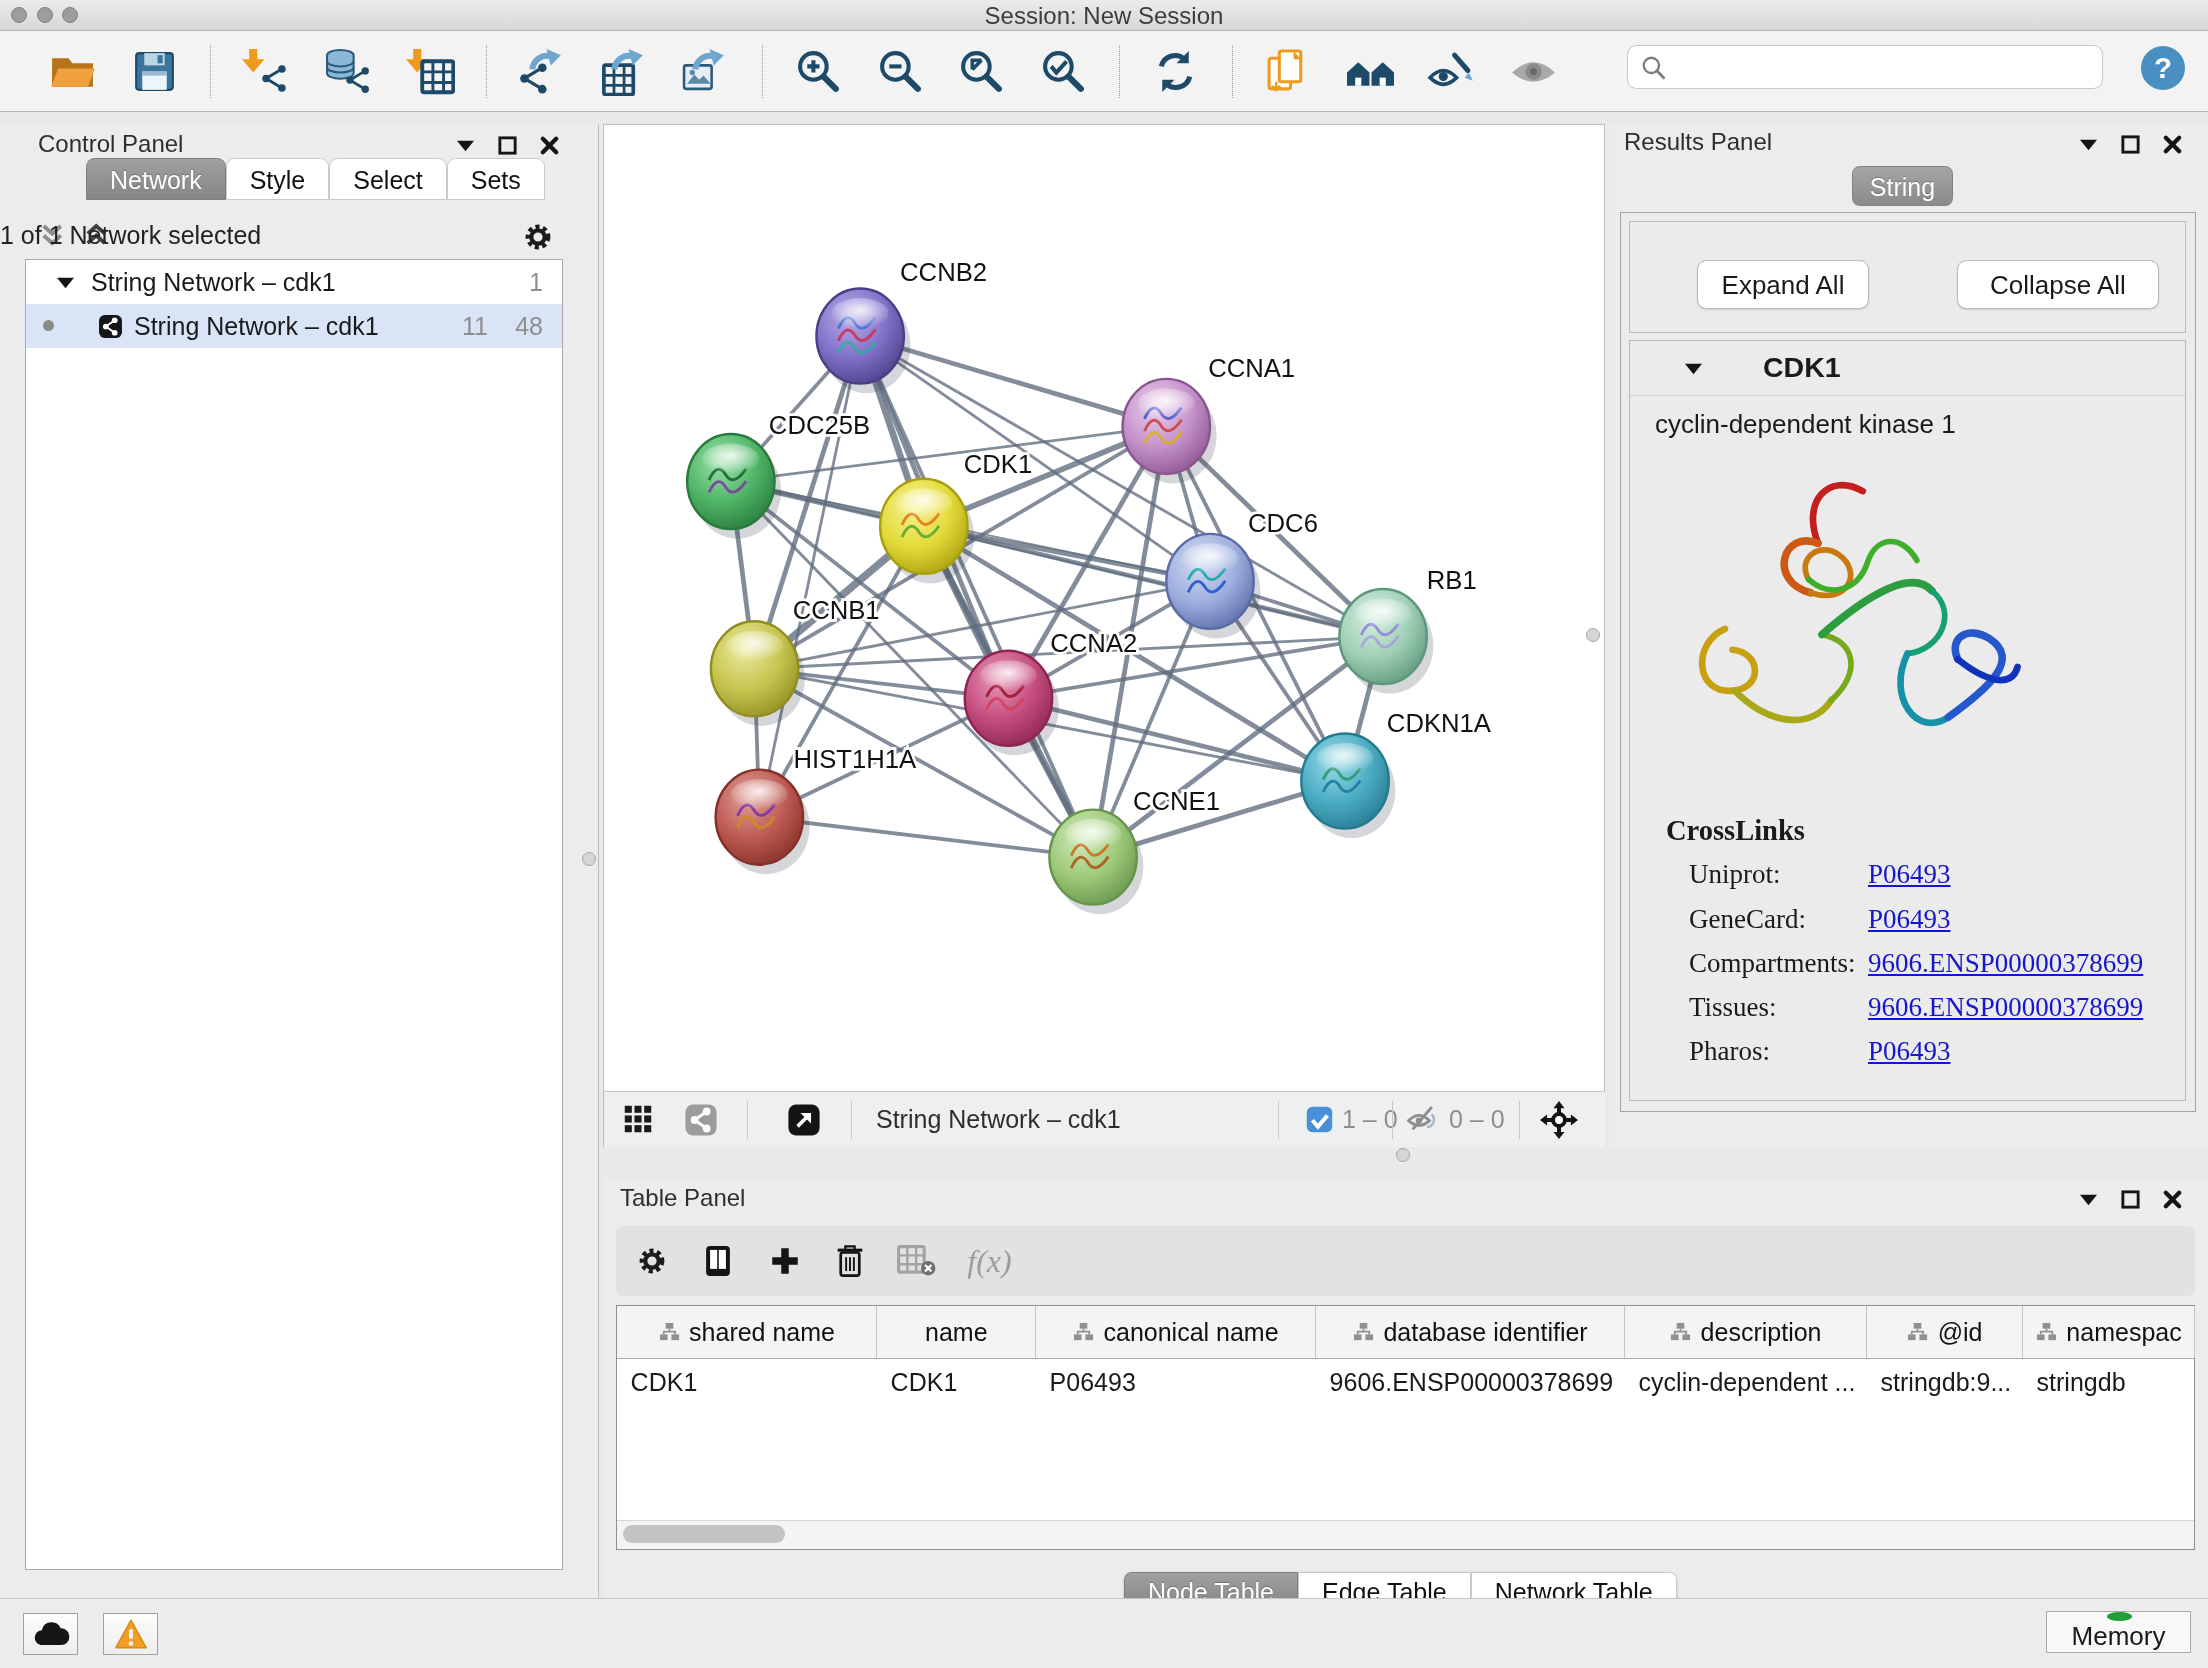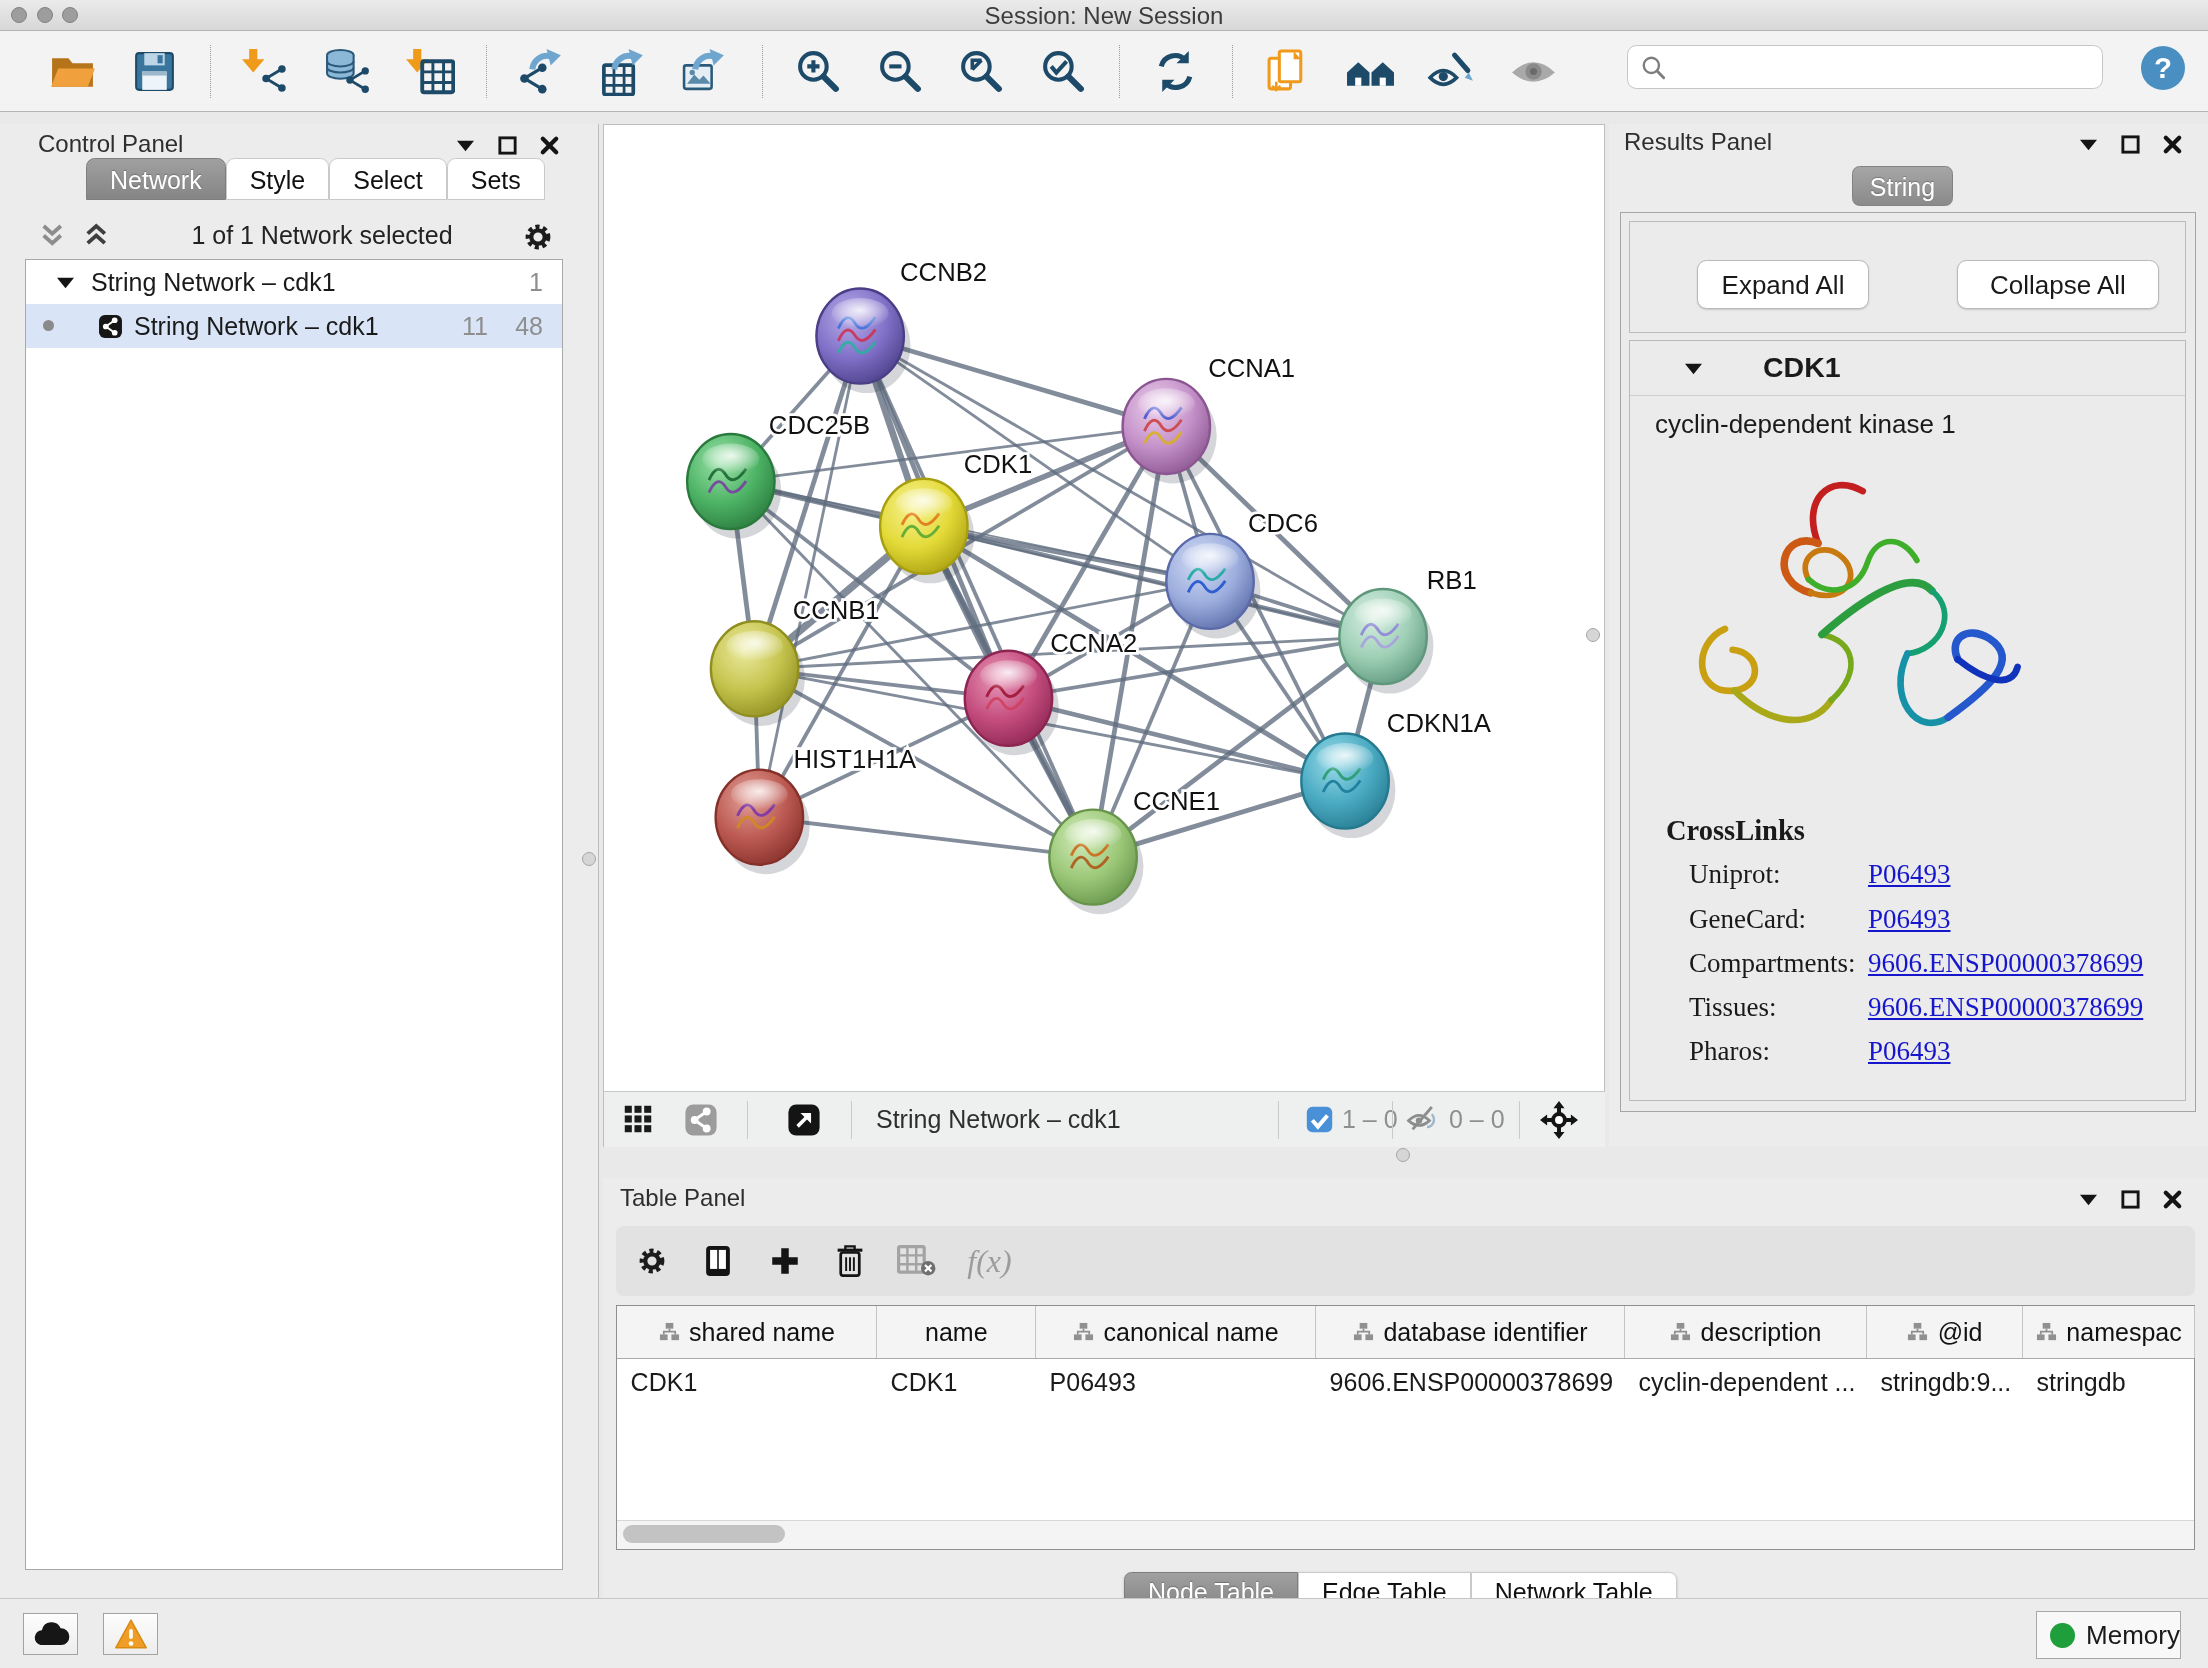--- a/index.html
+++ b/index.html
@@ -34,21 +34,21 @@
 
   
   #control-panel{position:absolute;left:0;top:124px;width:599px;height:1474px;background:#ececec;
      border-right:1.9px solid #bcbcbc;box-sizing:border-box;}
   .seg-tab{height:42px;font-size:25px;line-height:42px;padding:0 23px;background:#fff;
      border:1px solid #c9c9c9;color:#111;cursor:pointer;box-sizing:border-box;}
   .seg-tab.sel{background:linear-gradient(#a0a0a0,#858585);color:#fff;border-color:#7e7e7e;text-shadow:0 -1px 1px rgba(0,0,0,.25);}
   #cp-tabs{position:absolute;left:86px;top:34px;display:flex;}
   #cp-tabs .seg-tab{border-radius:8.6px 8.6px 0 0;}
   #cp-sub{position:absolute;left:0;top:88px;width:599px;height:46px;}
-  #cp-sub .txt{position:absolute;left:0;right:0;text-align:center;font-size:25px;line-height:46px;color:#222;padding-left:45px;}
+  #cp-sub .txt{position:absolute;left:0;right:0;text-align:left;font-size:25px;line-height:46px;color:#222;}
   #cp-tree{position:absolute;left:25px;top:135px;width:538px;height:1311px;background:#fff;
      border:1.9px solid #a8a8a8;box-sizing:border-box;}
   .trow{position:relative;height:44px;font-size:25px;line-height:44px;}
   .trow .cnt{position:absolute;color:#8e8e8e;}
   .trow.sel{background:#d9e5f7;}
 
   
   #network-panel{position:absolute;left:603px;top:124px;width:1002px;height:1023px;background:#fff;
      border:1px solid #bdbdbd;box-sizing:border-box;}
   #net-canvas{position:absolute;left:0;top:0;width:1001px;height:966px;}
@@ -92,22 +92,22 @@
   #tp-thumb{position:absolute;left:5.7px;top:4.8px;width:162px;height:18px;border-radius:9.5px;background:#c3c3c3;cursor:pointer;}
   #tp-tabs{position:absolute;left:521px;top:394px;display:flex;box-shadow:0 1px 2.9px rgba(0,0,0,.2);border-radius:7.6px;}
   #tp-tabs .seg-tab{height:38px;line-height:38px;}
   #tp-tabs .seg-tab:first-child{border-radius:7.6px 0 0 7.6px;}
   #tp-tabs .seg-tab:last-child{border-radius:0 7.6px 7.6px 0;}
 
   
   #status-bar{position:absolute;left:0;top:1598px;width:2208px;height:70px;background:#ececec;border-top:1.9px solid #c6c6c6;box-sizing:border-box;}
   .sb-btn{position:absolute;top:14.3px;width:55px;height:42px;background:linear-gradient(#fdfdfd,#ededed);
      border:1.9px solid #a2a2a2;display:flex;align-items:center;justify-content:center;cursor:pointer;box-sizing:border-box;}
-  #sb-memory{position:absolute;right:27px;top:12.4px;width:145px;height:48px;background:#f8f8f8;border:1.9px solid #a8a8a8;
-     display:flex;align-items:center;cursor:pointer;box-sizing:border-box;font-size:26px;}
+  #sb-memory{position:absolute;right:17px;top:12.4px;width:145px;height:42px;background:#f8f8f8;border:1.9px solid #a8a8a8;
+     display:flex;align-items:center;cursor:pointer;box-sizing:border-box;font-size:26px;flex-direction:column;}
   #sb-memory .dot{width:25px;height:25px;border-radius:50%;background:#1f9e3c;margin:0 11.4px 0 13.3px;}
 
   .splitdot{position:absolute;width:14.3px;height:14.3px;border-radius:50%;background:#d6d6d6;border:1px solid #a5a5a5;box-sizing:border-box;}
 
   svg text{font-family:"Liberation Sans",sans-serif;}
 </style>
 </head>
 <body>
 
 <div id="app">

